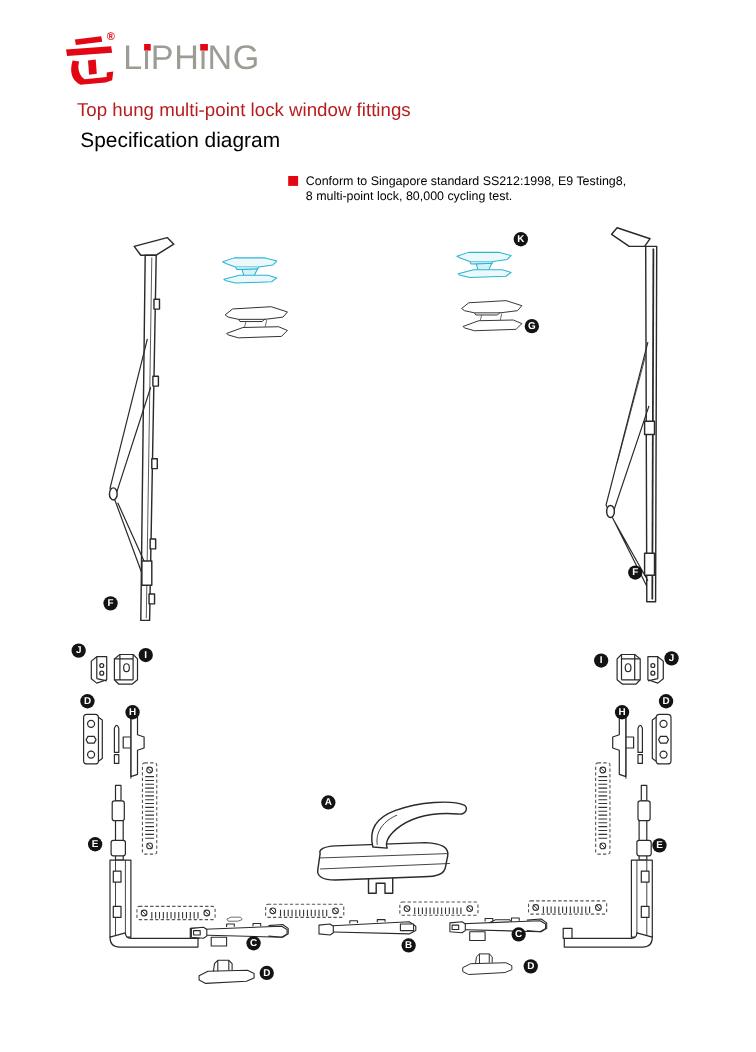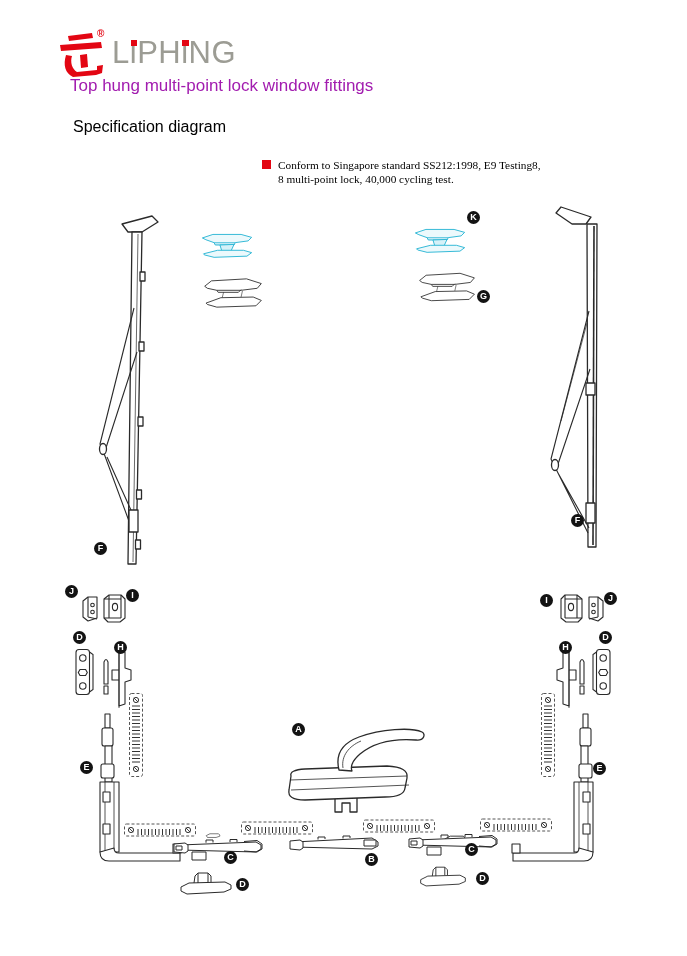--- a/index.html
+++ b/index.html
@@ -11,25 +11,25 @@
   
   .logo-mark { position:absolute; left:56px; top:29px; }
   .reg-mark { position:absolute; left:97px; top:28px; color:#e30613; font-size:10px; font-weight:bold; }
   .logo-text { position:absolute; left:112px; top:37px; font-size:31px; font-weight:normal;
     color:#9c9c94; letter-spacing:.5px; line-height:1; white-space:nowrap; }
   .logo-text span { display:inline-block; }
   .logo-i { position:relative; }
   .logo-i::after { content:""; position:absolute; left:1px; top:2.5px; width:6.5px; height:6.5px; background:#e30613; }
   .title { position:absolute; left:352px; top:30px; width:290px; font-size:23.5px; font-weight:bold;
     line-height:1.17; color:#000; }
-  .subtitle { position:absolute; left:70px; top:76px; font-size:17px; color:#a21caf; }
-  .caption  { position:absolute; left:73px; top:118px; font-size:16px; color:#000; }
+  .subtitle { position:absolute; left:70px; top:90px; font-size:17px; color:#b91c1c; }
+  .caption  { position:absolute; left:73px; top:118px; font-size:19px; color:#000; }
   
   .note { position:absolute; left:262px; top:158px; display:flex; gap:7px; width:340px;
-    font-size:11.3px; line-height:1.26; color:#000;font-family:Liberation Serif, serif; }
+    font-size:11.3px; line-height:1.26; color:#000; }
   .note .bullet { width:9px; height:9px; background:#e30613; flex:none; margin-top:2px; }
   
   .diagram { position:absolute; inset:0; }
   .part { position:absolute; }
   .mirror { transform:scaleX(-1); }
   .plabel { position:absolute; width:13px; height:13px; border-radius:50%; background:#131313;
     color:#fff; font-size:9px; font-weight:bold; text-align:center; line-height:13.5px; }
   .defs { position:absolute; width:0; height:0; overflow:hidden; }
 </style>
 </head>
@@ -199,21 +199,21 @@
   <div class="logo-text">
     <span>L</span><span class="logo-i">i</span><span>PH</span><span class="logo-i">i</span><span>NG</span>
   </div>
   <div class="subtitle">Top hung multi-point lock window fittings</div>
   <div class="caption">Specification diagram</div>
 
   <div class="note">
     <span class="bullet"></span>
     <div>
       <div>Conform to Singapore standard SS212:1998, E9 Testing8,</div>
-      <div>8 multi-point lock, 40,000 cycling test.</div>
+      <div>8 multi-point lock, 80,000 cycling test.</div>
     </div>
   </div>
 
   <div class="diagram">
 
     <svg class="part" style="left:92px;top:212px" width="70" height="356">
         <use href="#sym-stay-l"></use>
       </svg>
     <svg class="part" style="left:545px;top:203px" width="60" height="348">
         <use href="#sym-stay-r"></use>

